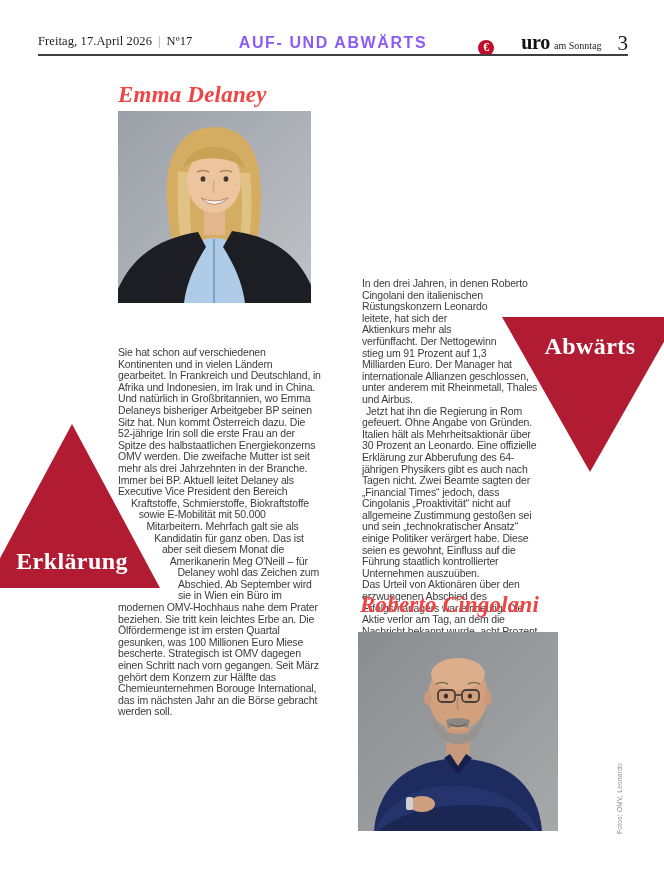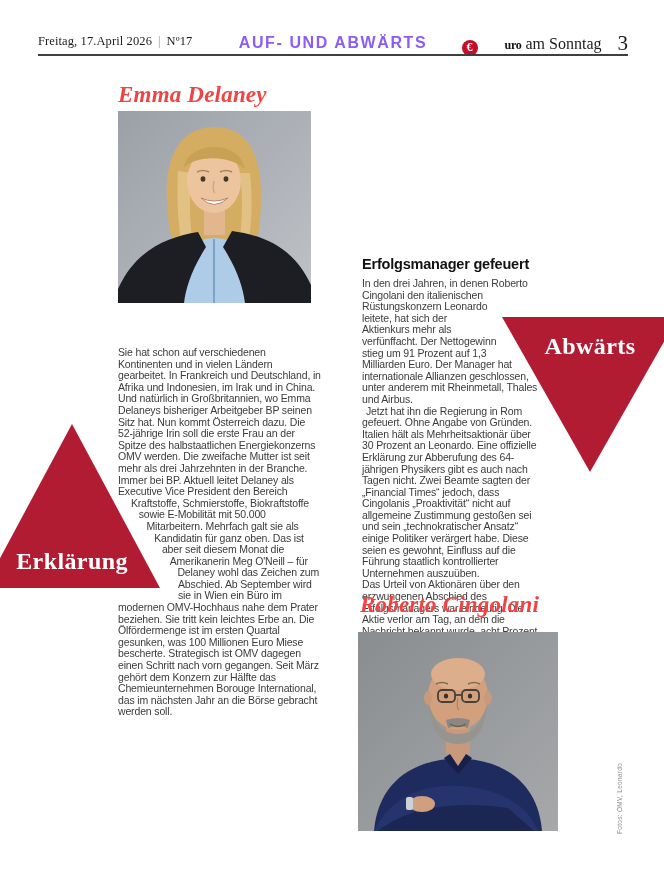--- a/index.html
+++ b/index.html
@@ -19,25 +19,25 @@
     font-weight:bold;font-size:16px;letter-spacing:1.6px;color:#8b5cf6;white-space:nowrap;
   }
   .h-brand{position:absolute;right:0;top:0;display:flex;align-items:baseline;}
   .logo-badge{
     display:inline-flex;align-items:center;justify-content:center;
     width:16px;height:16px;border-radius:8px;background:#c40d28;color:#fff;
     font-family:"Liberation Serif",serif;font-weight:bold;font-size:12px;
     position:relative;top:2px;
   }
   .logo-rest{
-    font-family:"Liberation Serif",serif;font-weight:bold;font-size:12px;
+    font-family:"Liberation Serif",serif;font-weight:bold;font-size:20px;
     color:#111;margin-left:1px;letter-spacing:-.3px;padding-left:26px;
   }
   .logo-suffix{
-    font-family:"Liberation Serif",serif;font-size:16px;color:#1d1d1d;margin-left:4px;
+    font-family:"Liberation Serif",serif;font-size:10px;color:#1d1d1d;margin-left:4px;
   }
   .page-num{
     font-family:"Liberation Serif",serif;font-size:21px;color:#1d1d1d;margin-left:16px;
     position:relative;top:1px;
   }
   .rule{position:absolute;top:54px;left:38px;right:36px;border-top:2px solid #3f3f3f;}
   
   .person-name{
     position:absolute;font-family:"Liberation Serif",serif;font-style:italic;
     font-weight:600;color:#ef4444;font-size:23px;letter-spacing:.2px;white-space:nowrap;
@@ -151,21 +151,20 @@
     </svg>
   </div>
 
 
   <div class="body body-left">
     <div class="wrap-spacer-l"></div>
     <div class="wrap-shape-l"></div>
     <span>Sie hat schon auf verschiedenen Kontinenten und in vielen Ländern gearbeitet. In Frankreich und Deutschland, in Afrika und Indonesien, im Irak und in China. Und natürlich in Großbritannien, wo Emma Delaneys bisheriger Arbeitgeber BP seinen Sitz hat. Nun kommt Österreich dazu. Die 52-jährige Irin soll die erste Frau an der Spitze des halbstaatlichen Energiekonzerns OMV werden. Die zweifache Mutter ist seit mehr als drei Jahrzehnten in der Branche. Immer bei BP. Aktuell leitet Delaney als Executive Vice President den Bereich Kraftstoffe, Schmierstoffe, Biokraftstoffe sowie E-Mobilität mit 50.000 Mitarbeitern. Mehrfach galt sie als Kandidatin für ganz oben. Das ist aber seit diesem Monat die Amerikanerin Meg O'Neill – für Delaney wohl das Zeichen zum Abschied. Ab September wird sie in Wien ein Büro im modernen OMV-Hochhaus nahe dem Prater beziehen. Sie tritt kein leichtes Erbe an. Die Ölfördermenge ist im ersten Quartal gesunken, was 100 Millionen Euro Miese bescherte. Strategisch ist OMV dagegen einen Schritt nach vorn gegangen. Seit März gehört dem Konzern zur Hälfte das Chemieunternehmen Borouge International, das im nächsten Jahr an die Börse gebracht werden soll.</span>
   </div>
 
-  <div class="headline headline-right">Erfolgsmanager gefeuert</div>
 
   <div class="body body-right">
     <p>
       <span class="wrap-spacer-r"></span>
       <span class="wrap-shape-r"></span>
       <span>In den drei Jahren, in denen Roberto Cingolani den italienischen Rüstungskonzern Leonardo leitete, hat sich der Aktienkurs mehr als verfünffacht. Der Nettogewinn stieg um 91 Prozent auf 1,3 Milliarden Euro. Der Manager hat internationale Allianzen geschlossen, unter anderem mit Rheinmetall, Thales und Airbus.</span>
     </p>
     <p class="indented">Jetzt hat ihn die Regierung in Rom gefeuert. Ohne Angabe von Gründen. Italien hält als Mehrheitsaktionär über 30 Prozent an Leonardo. Eine offizielle Erklärung zur Abberufung des 64-jährigen Physikers gibt es auch nach Tagen nicht. Zwei Beamte sagten der „Financial Times“ jedoch, dass Cingolanis „Proaktivität“ nicht auf allgemeine Zustimmung gestoßen sei und sein „technokratischer Ansatz“ einige Politiker verärgert habe. Diese seien es gewohnt, Einfluss auf die Führung staatlich kontrollierter Unternehmen auszuüben.</p>
     <p>Das Urteil von Aktionären über den erzwungenen Abschied des Erfolgsmanagers war eindeutig: Die Aktie verlor am Tag, an dem die Nachricht bekannt wurde, acht Prozent. Ein Nachfolger für Cingolani steht bereits fest: Der ehemalige Vertriebschef von Leonardo, Lorenzo Mariani, wird übernehmen. Mit der Gnade Roms.</p>
   </div>

